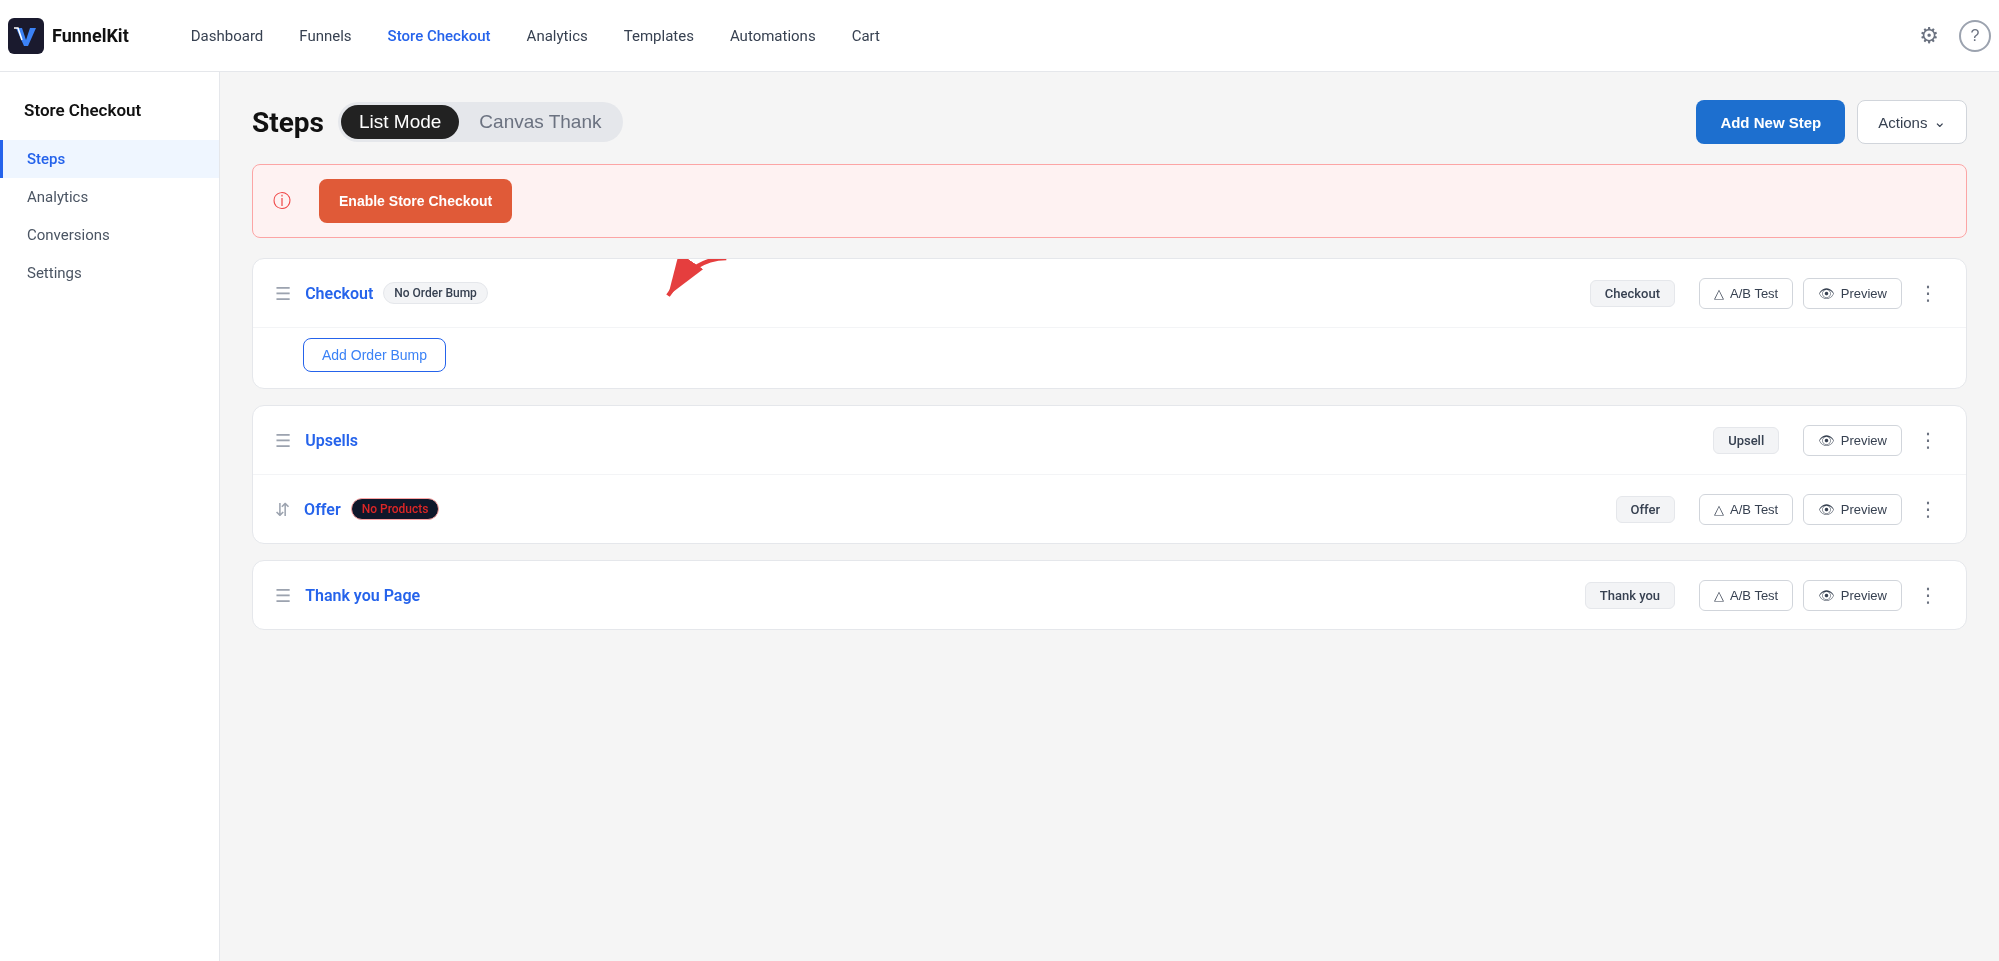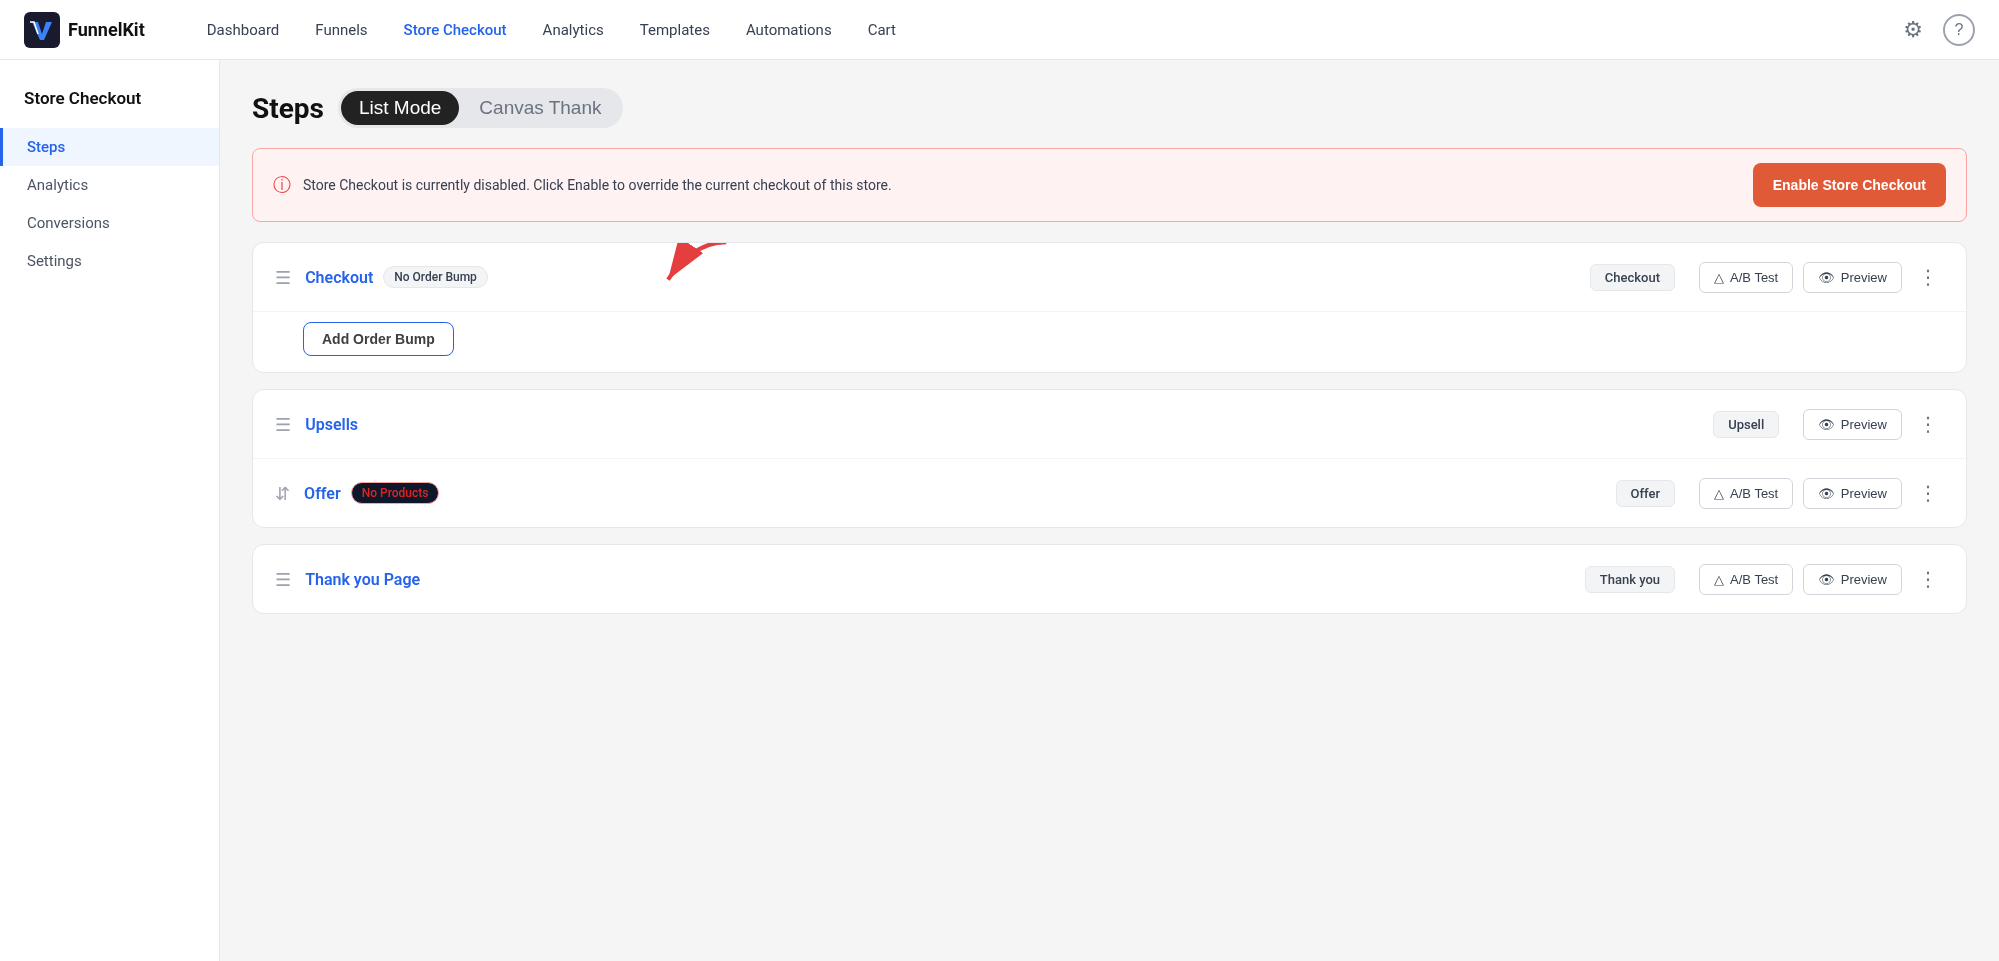--- a/index.html
+++ b/index.html
@@ -4,22 +4,22 @@
   <style>
     * { box-sizing: border-box; margin: 0; padding: 0; }
     body { font-family: -apple-system, BlinkMacSystemFont, 'Segoe UI', Roboto, sans-serif; background: #f5f5f5; color: #333; }
 
     
     .top-nav {
       background: #fff;
       border-bottom: 1px solid #e5e7eb;
       display: flex;
       align-items: center;
-      padding: 0 24px;
-      height: 60px;
+      padding: 0 8px;
+      height: 72px;
       gap: 32px;
       justify-content: space-between;
     }
     .logo {
       display: flex;
       align-items: center;
       gap: 8px;
       font-weight: 700;
       font-size: 18px;
       color: #111;
@@ -297,25 +297,25 @@
       color: #6b7280;
       font-size: 20px;
       padding: 4px 6px;
     }
     .sub-action-row {
       padding: 10px 22px 16px 50px;
     }
     .btn-add {
       background: #fff;
       border: 1.5px solid #2563eb;
-      color: #404040;
+      color: #3b82f6;
       border-radius: 8px;
       padding: 8px 18px;
       font-size: 14px;
-      font-weight: 700;
+      font-weight: 400;
       cursor: pointer;
     }
 
     
     .sort-icon {
       color: #9ca3af;
       font-size: 18px;
       margin-right: 14px;
     }
 
@@ -370,25 +370,31 @@
   </aside>
 
   <main class="main-content">
 
     <div class="steps-header">
       <h1 class="steps-title">Steps</h1>
       <div class="mode-toggle">
         <button class="mode-btn active">List Mode</button>
         <button class="mode-btn inactive">Canvas Thank</button>
       </div>
+      <div class="header-actions">
+        <button class="btn-primary">Add New Step</button>
+        <button class="btn-actions">
+          <span>Actions</span>
+          <span>⌄</span>
+        </button>
+      </div>
     </div>
 
     <div class="alert-banner">
       <span class="alert-icon">ⓘ</span>
-      <span class="alert-text">Store Checkout is currently disabled. Click Enable to override the current checkout of this store.</span>
       <button class="btn-enable">Enable Store Checkout</button>
     </div>
 
     <div class="step-card">
       <div class="step-row arrow-container">
 
         <svg class="red-arrow" viewBox="0 0 120 70" xmlns="http://www.w3.org/2000/svg">
           <defs>
             <marker id="arrowhead" markerWidth="10" markerHeight="7" refX="10" refY="3.5" orient="auto">
               <polygon points="0 0, 10 3.5, 0 7" fill="#e53e3e"></polygon>

